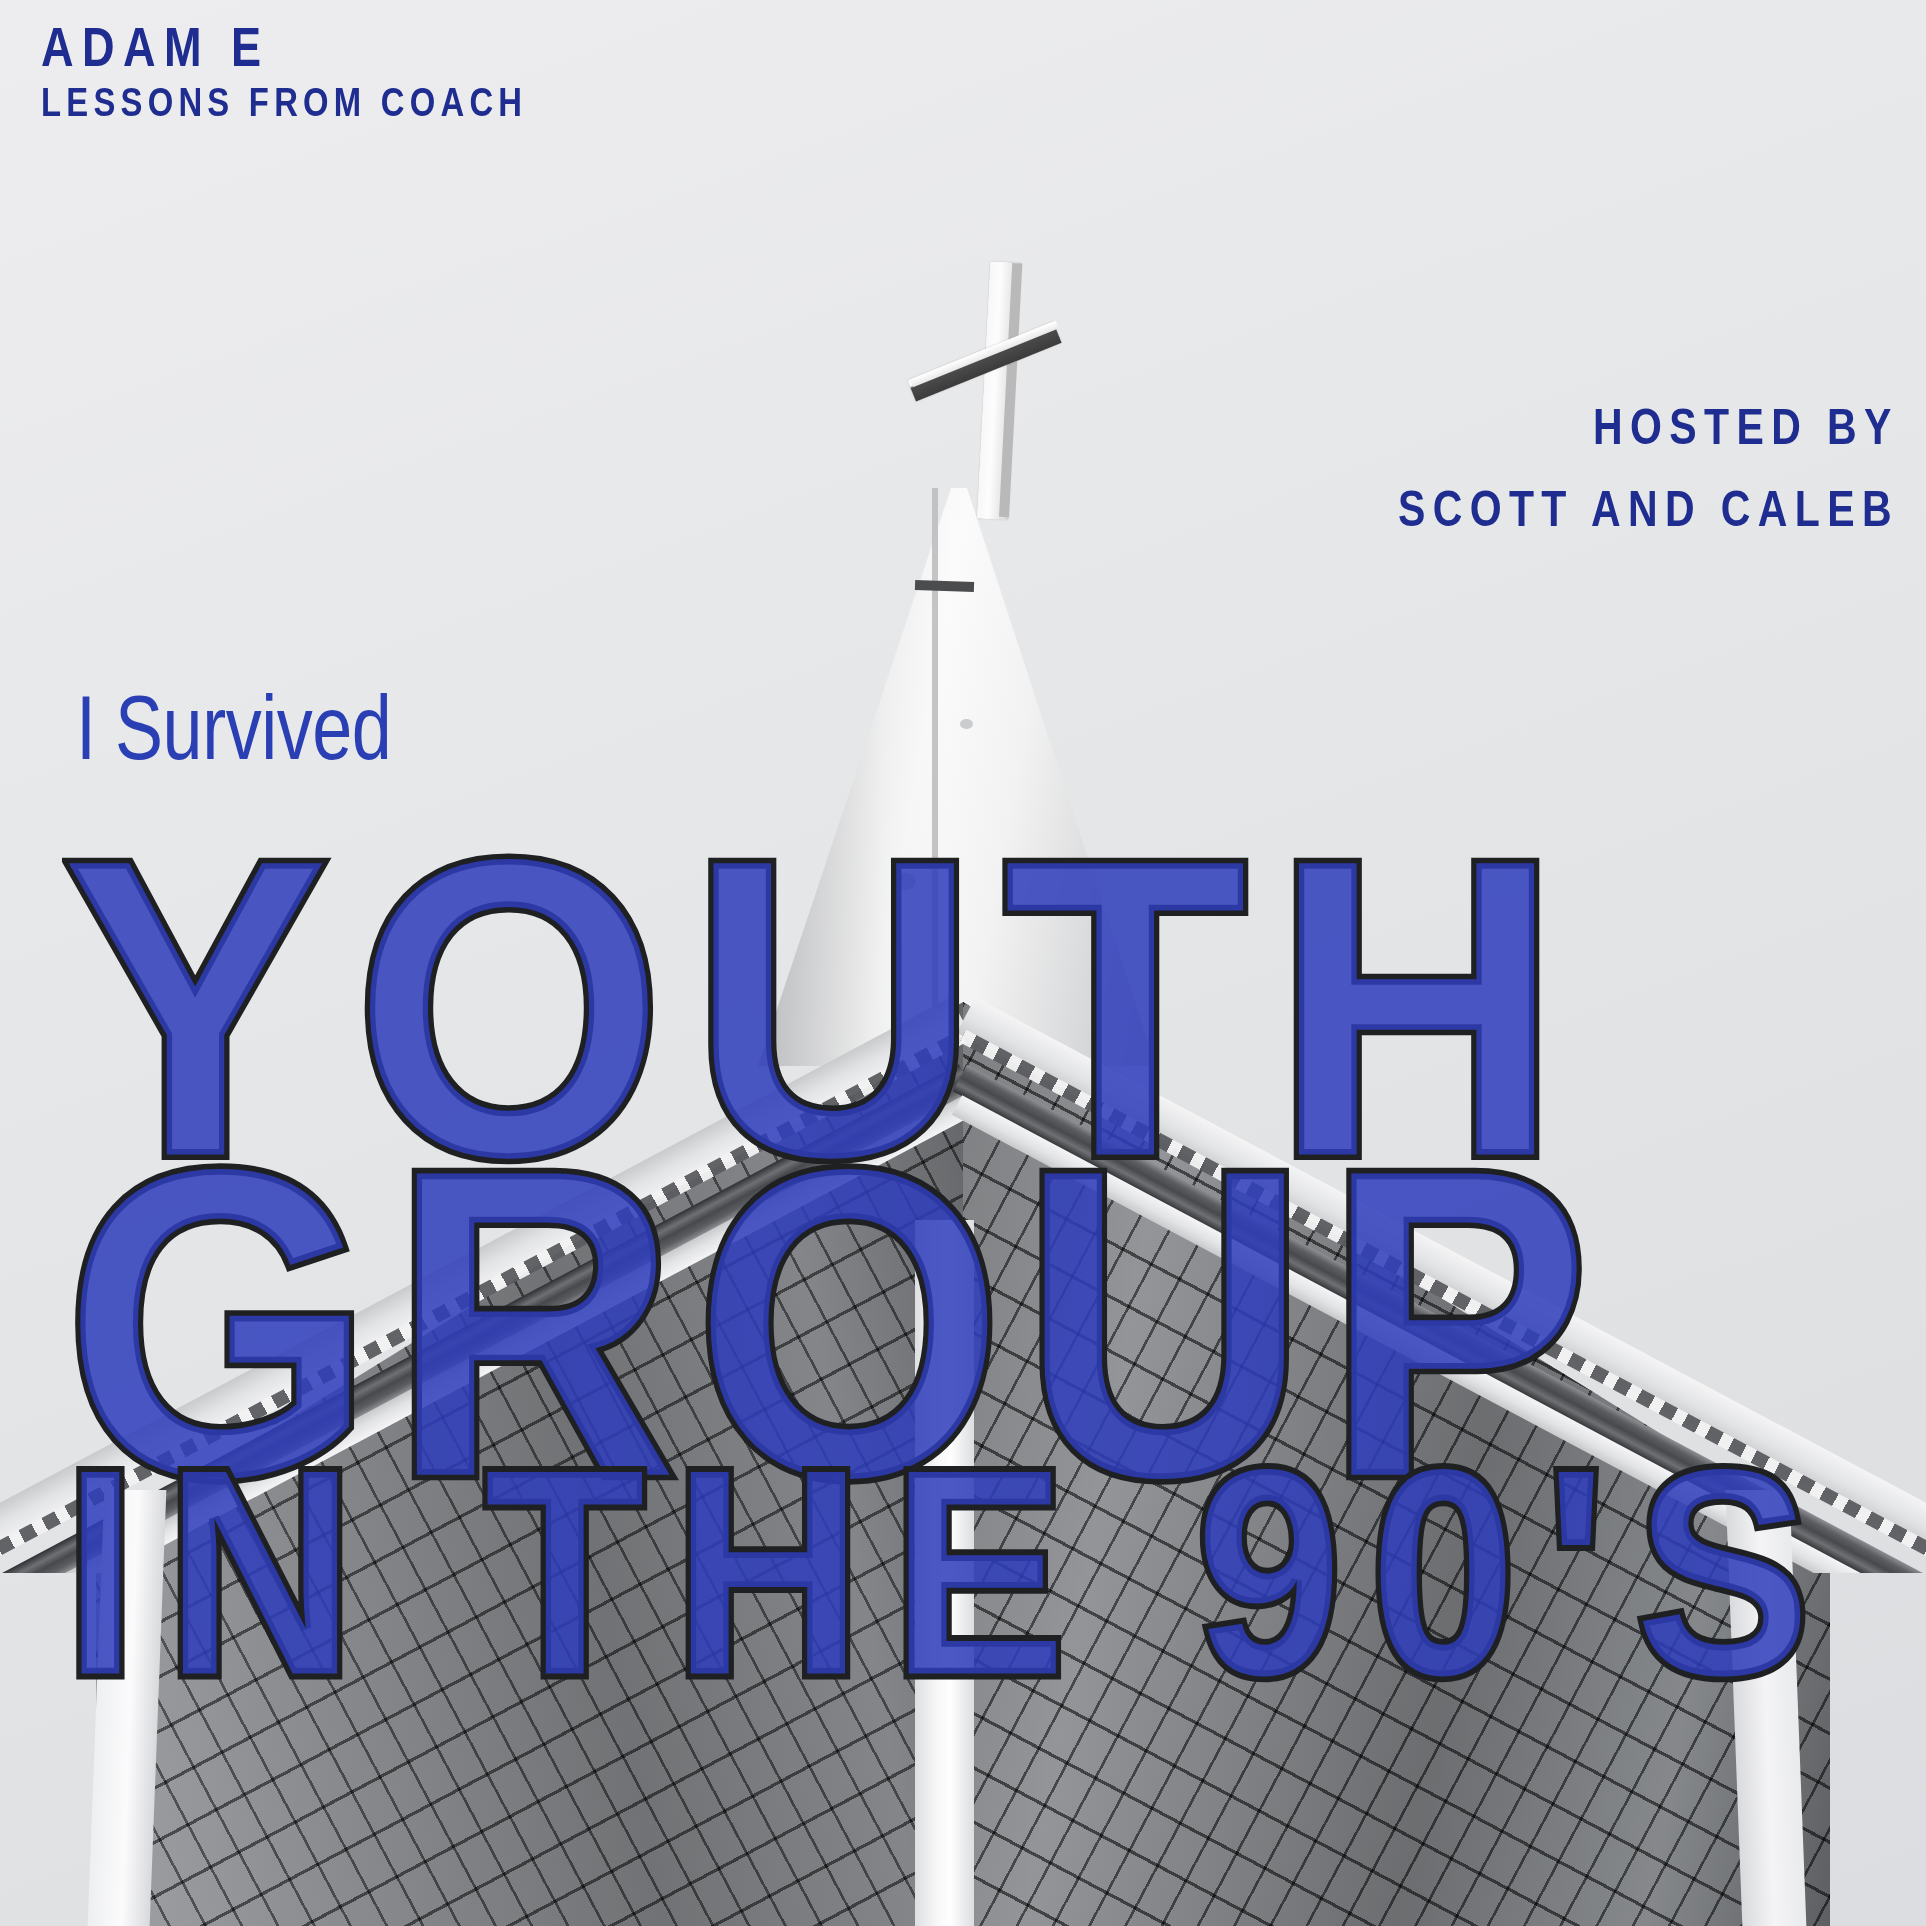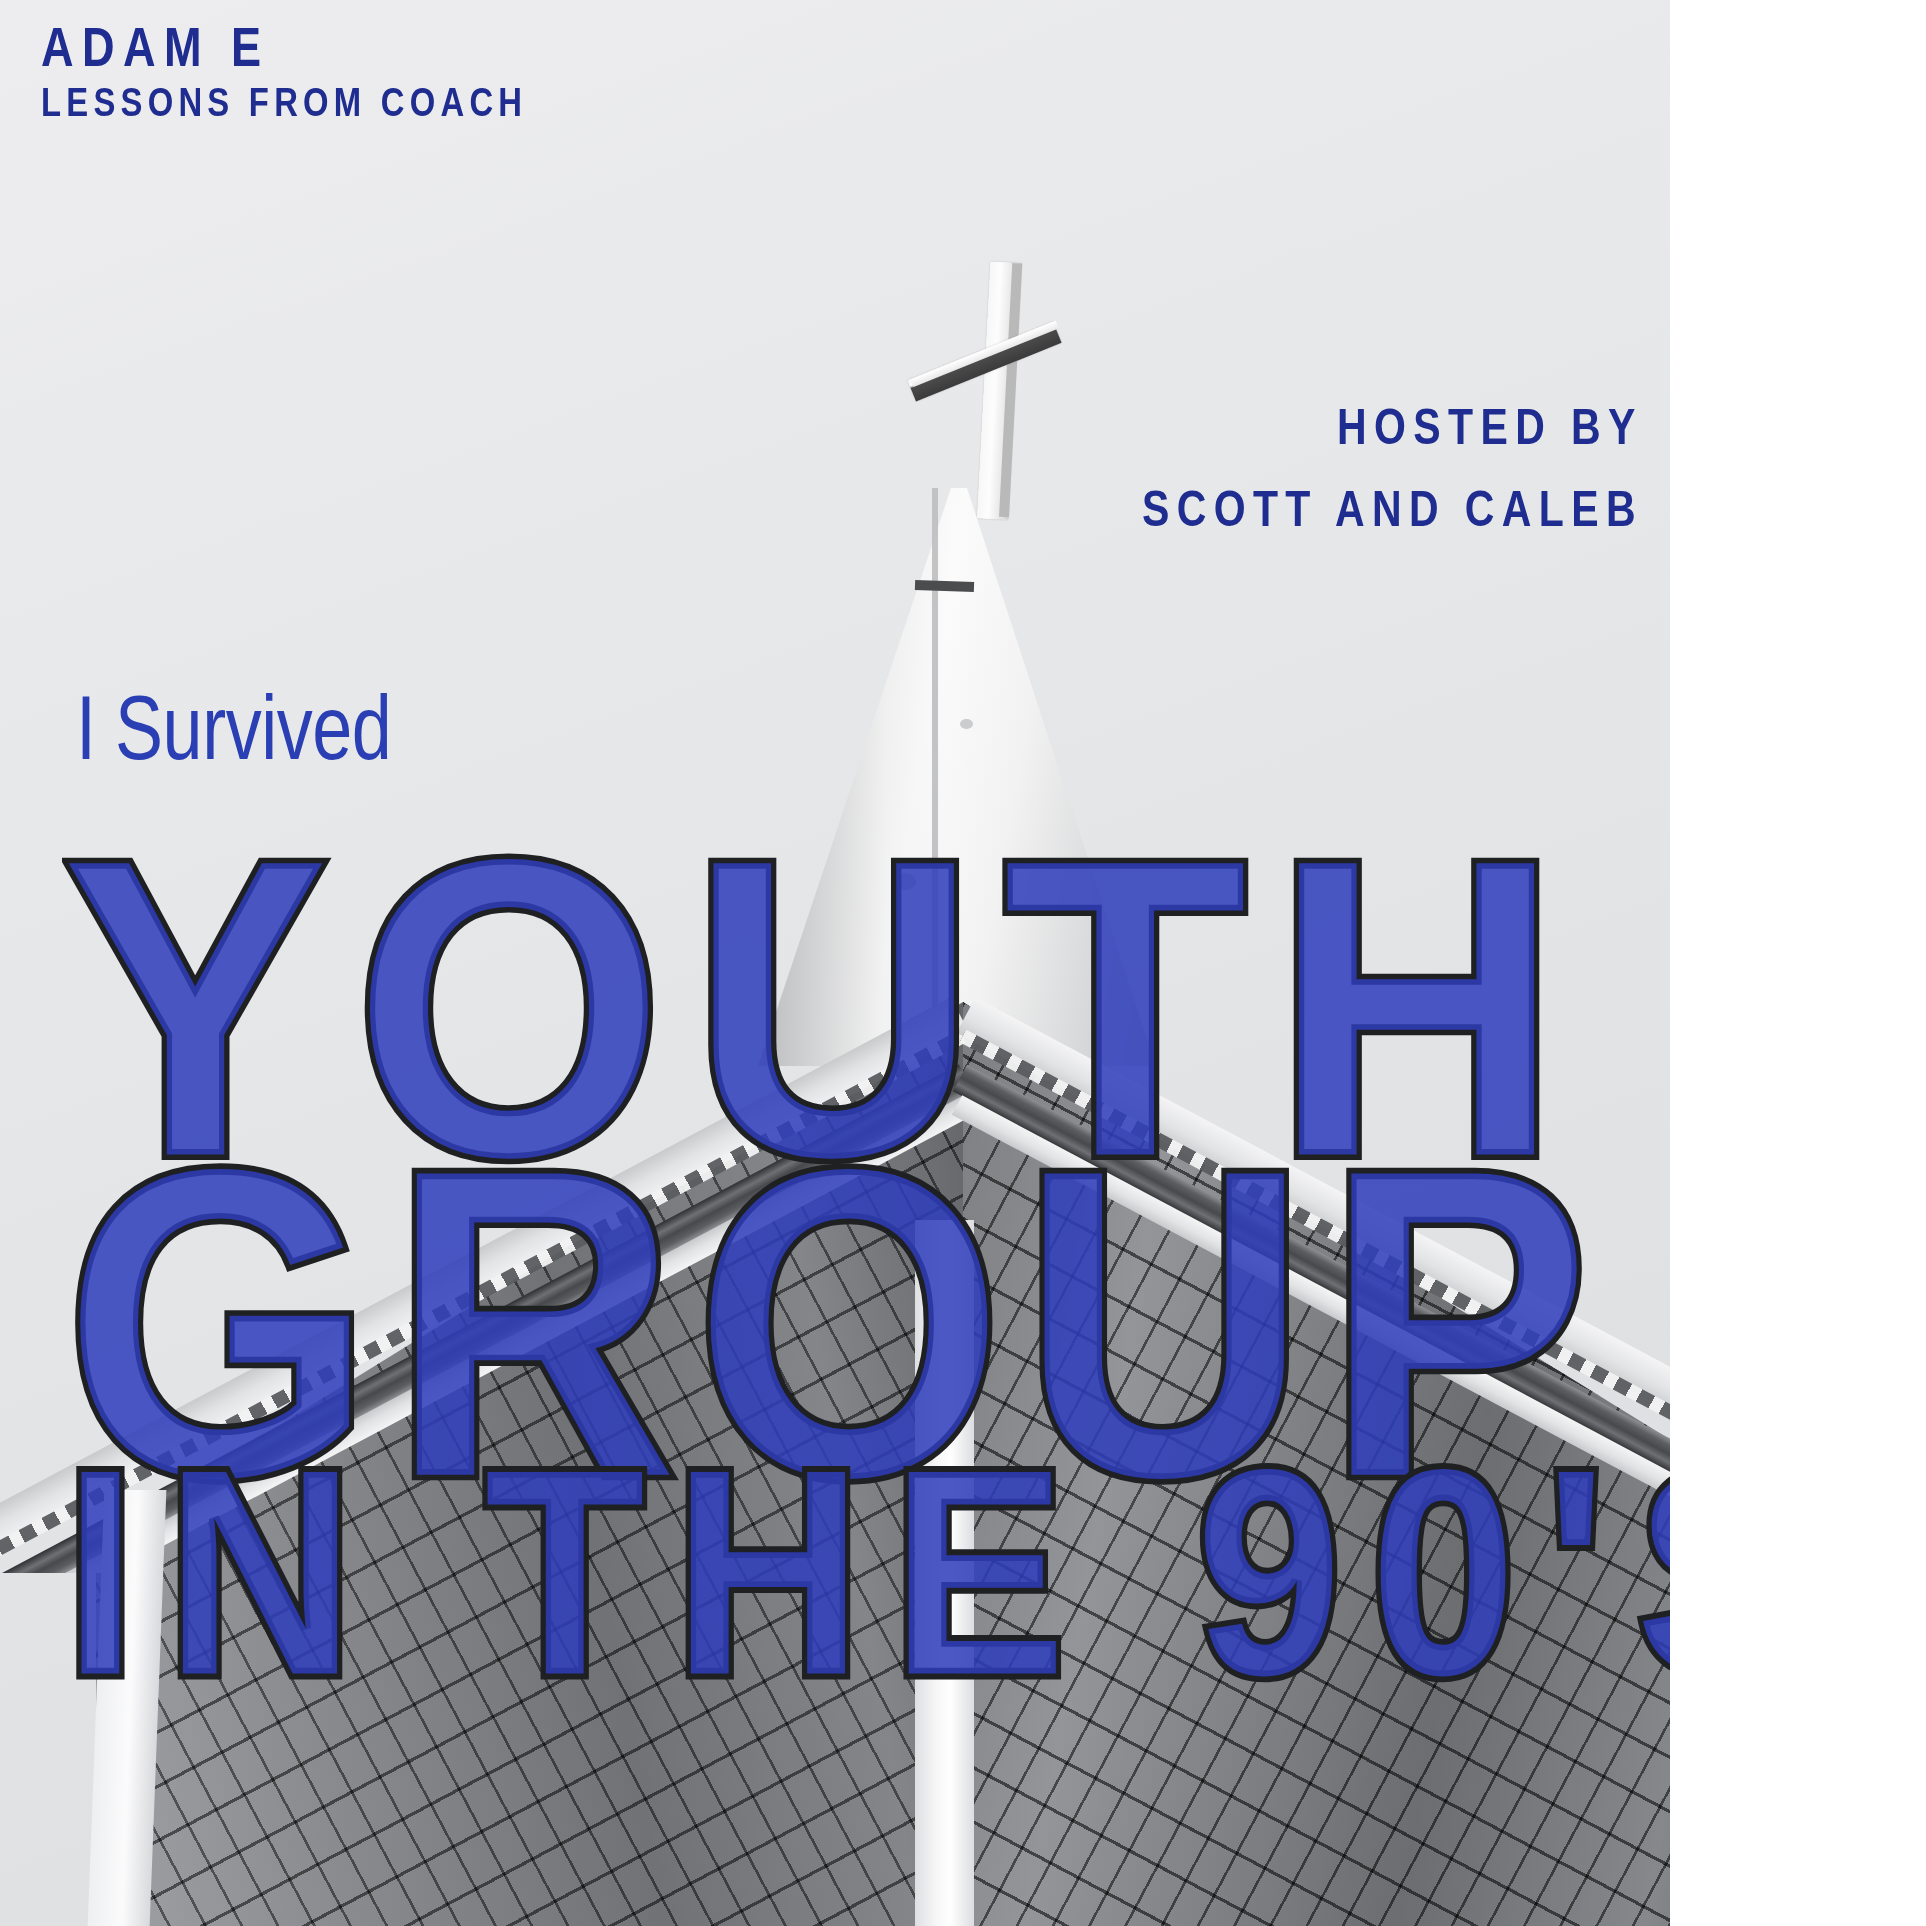--- a/index.html
+++ b/index.html
@@ -1,20 +1,20 @@
 <!DOCTYPE html>
 <html style="font-size:10.3px"><head>
 <meta charset="utf-8">
 <style>
   html,body{margin:0;padding:0;background:#fff;}
   *{box-sizing:border-box;}
 
   #cover{
     position:relative;
-    width:1670px;
+    width:1926px;
     height:1926px;
     overflow:hidden;
     background:#e4e5e7;
     font-family:"Liberation Sans", sans-serif;
   }
 
   
   .photo{
     position:absolute;
     inset:0;

